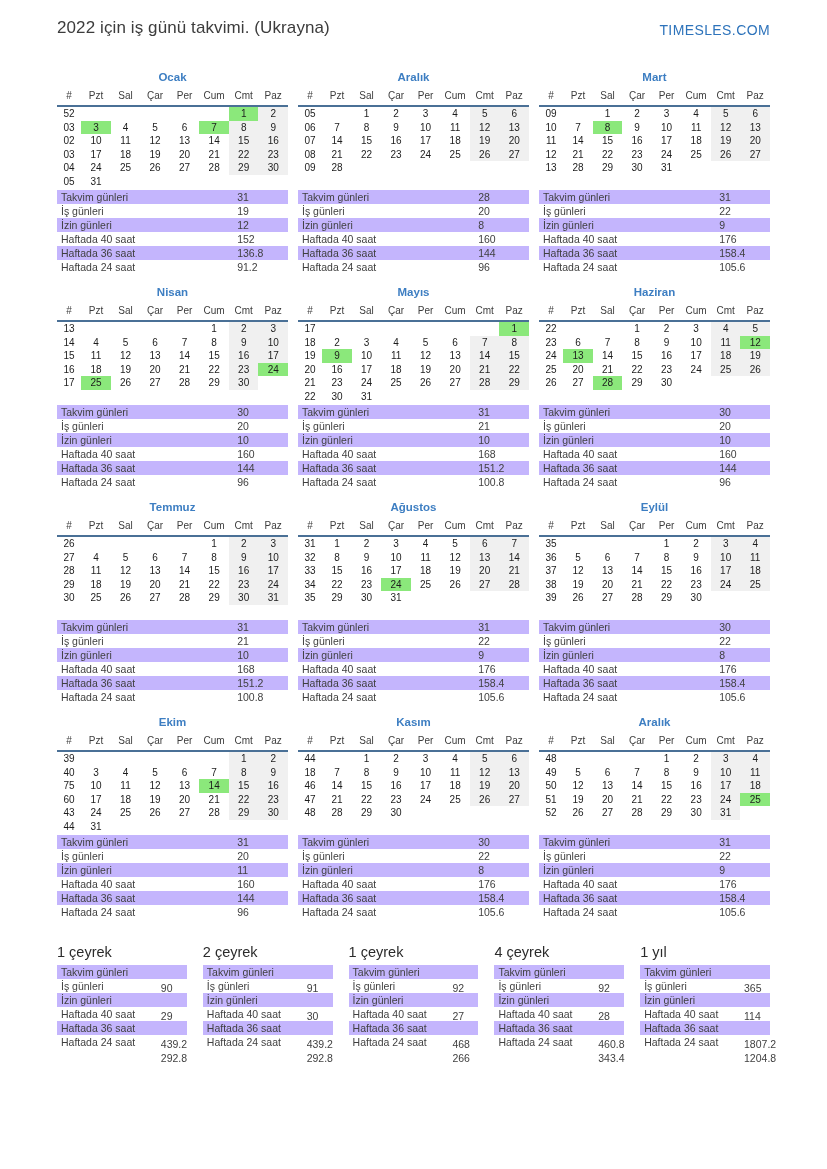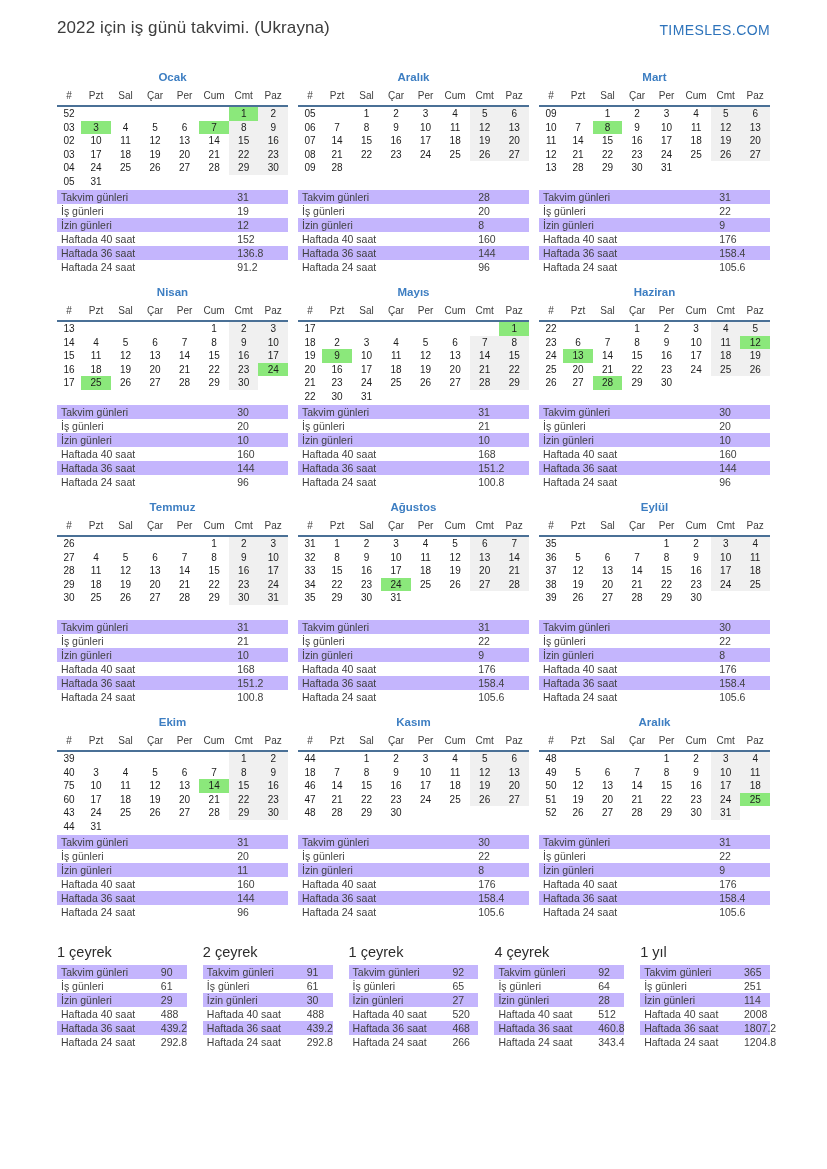--- a/index.html
+++ b/index.html
@@ -25,21 +25,21 @@
   table.cal td{font-size:10px;height:13.5px;line-height:13.5px;padding:0;text-align:center;color:#1c1c1c;}
   td.wk{color:#4e8bc9;text-align:left;padding-left:2px;}
   td.day.we{background:#f0f0f0;}
   td.day.hol{background:#8be87b;}
   .stats{font-size:10.5px;color:#3f3f3f;}
   .stat-row{position:relative;height:14px;line-height:14px;padding-left:4px;white-space:nowrap;}
   .stat-row.odd{background:#c4b5fd;}
   .stat-value{position:absolute;left:78%;top:0;}
   .summaries{display:grid;grid-template-columns:repeat(5,1fr);column-gap:16px;margin-top:14px;}
   .s-title{font-size:14.5px;font-weight:400;color:#2b2b2b;margin:0 0 5px 0;}
-  .summaries .stat-value{left:80%;}
+  .summaries .stat-value{left:80%;margin-top:16px;}
 </style>
 </head>
 <body>
 
 <div class="page">
   <div class="hdr">
     <h1 class="title">2022 için iş günü takvimi. (Ukrayna)</h1>
     <a class="site">TIMESLES.COM</a>
   </div>
 

